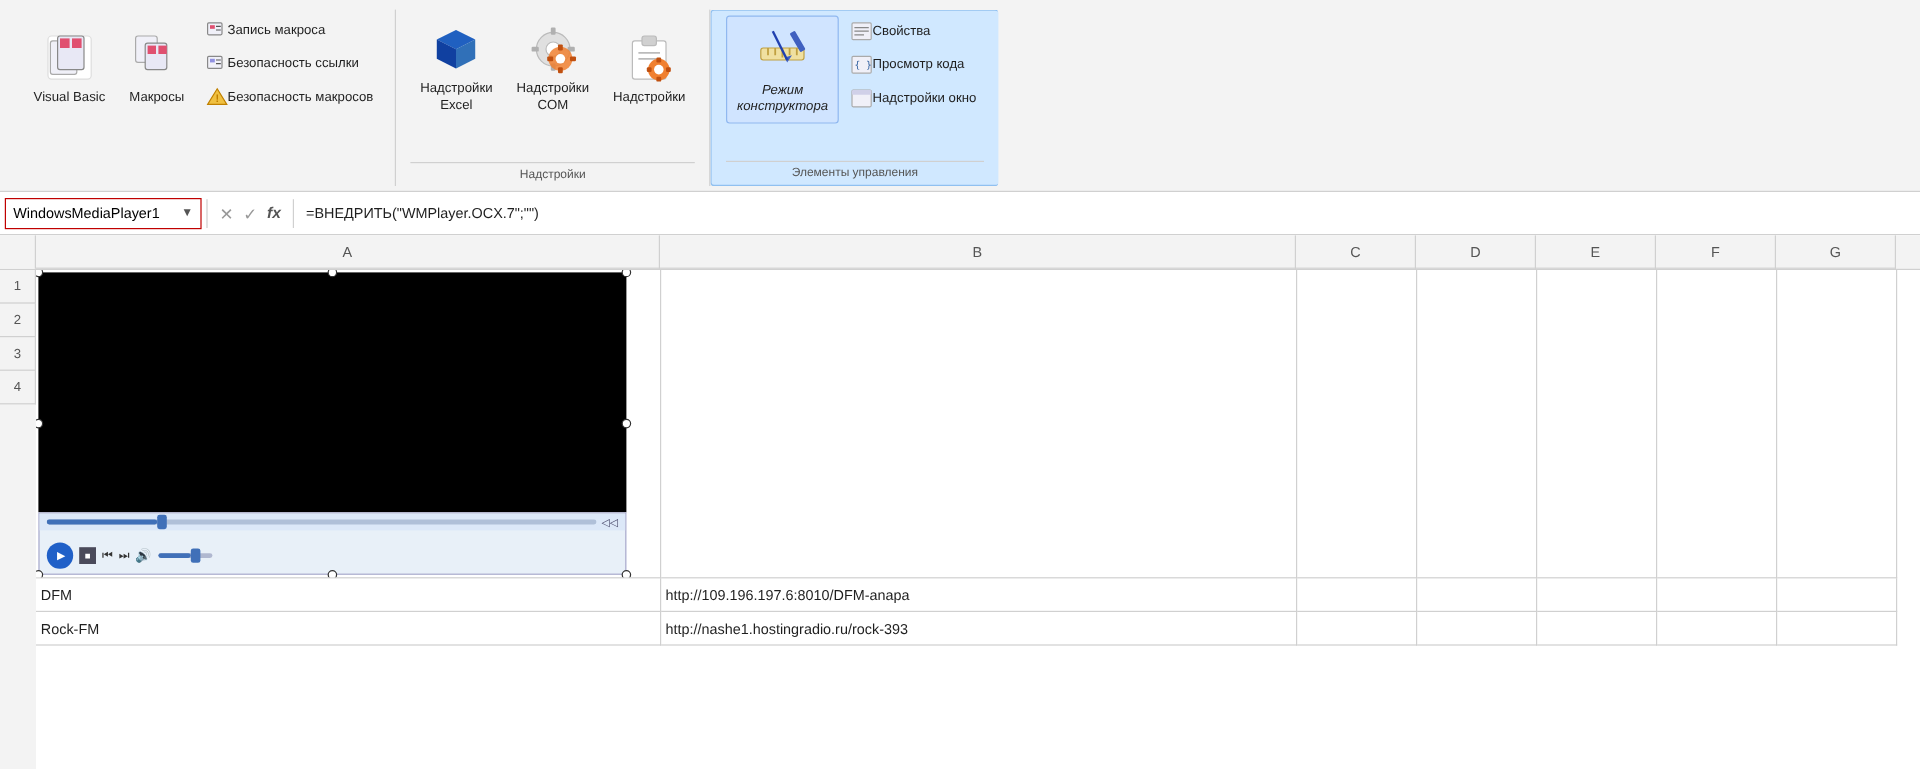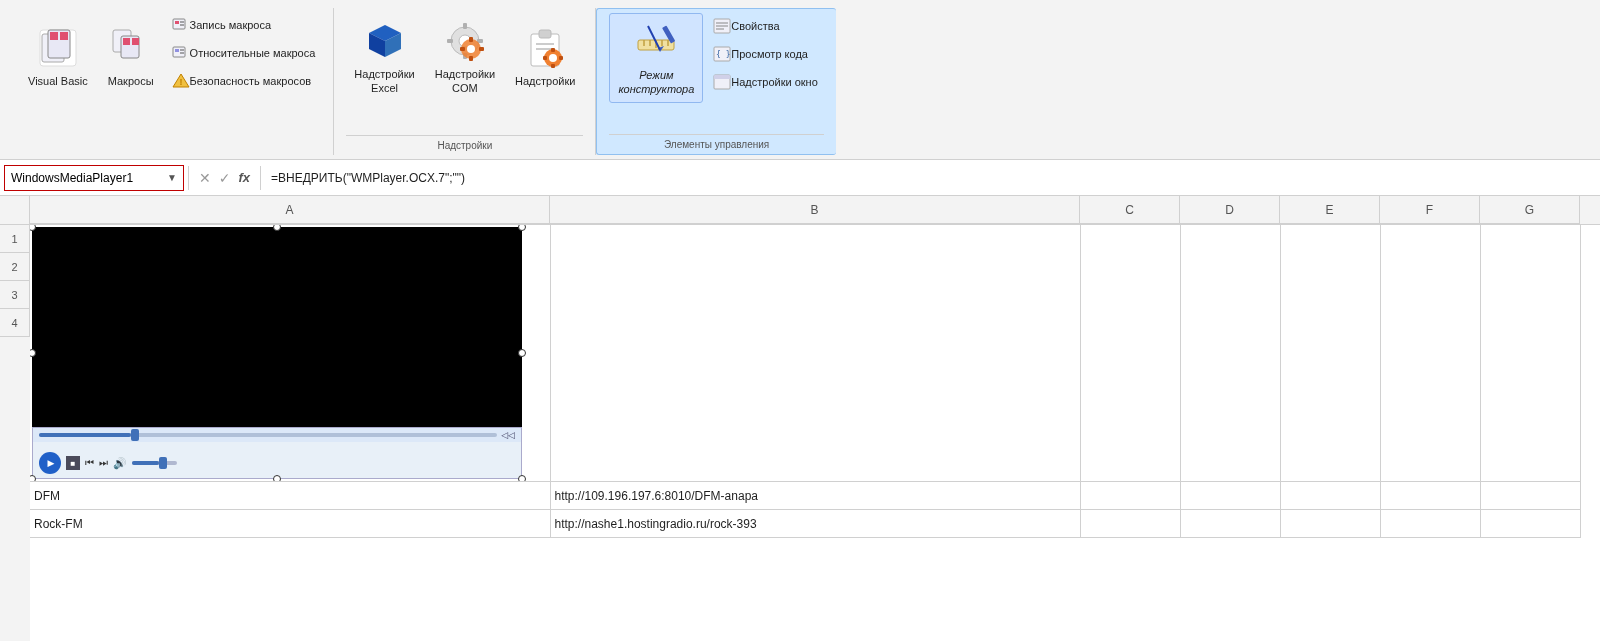--- a/index.html
+++ b/index.html
@@ -97,21 +97,21 @@
     
     .formula-bar {
       display: flex;
       align-items: center;
       height: 36px;
       border-bottom: 1px solid #d0d0d0;
       background: #fff;
       padding: 0 4px;
     }
     .name-box {
-      width: 180px;
+      width: 164px;
       height: 26px;
       border: 1.5px solid #c00000;
       padding: 2px 6px;
       font-size: 12px;
       display: flex;
       align-items: center;
       justify-content: space-between;
       background: #fff;
     }
     .formula-separator {
@@ -297,21 +297,21 @@
           </div>
           <div class="ribbon-btn-small">
             <div class="icon-small">
               <svg width="18" height="18" viewBox="0 0 18 18">
                 <rect x="1" y="3" width="12" height="10" rx="1" fill="#f0f0f8" stroke="#888" stroke-width="1"></rect>
                 <rect x="3" y="5" width="4" height="3" fill="#9090e0"></rect>
                 <line x1="8" y1="6" x2="12" y2="6" stroke="#555" stroke-width="1"></line>
                 <line x1="8" y1="9" x2="12" y2="9" stroke="#555" stroke-width="1"></line>
               </svg>
             </div>
-            <span>Относительные макроса</span>
+            <span>Безопасность ссылки</span>
           </div>
           <div class="ribbon-btn-small">
             <div class="icon-small">
               <svg width="18" height="18" viewBox="0 0 18 18">
                 <polygon points="9,2 17,15 1,15" fill="#f0c040" stroke="#c08000" stroke-width="1"></polygon>
                 <text x="9" y="13" text-anchor="middle" font-size="9" font-weight="bold" fill="#c08000">!</text>
               </svg>
             </div>
             <span>Безопасность макросов</span>
           </div>

